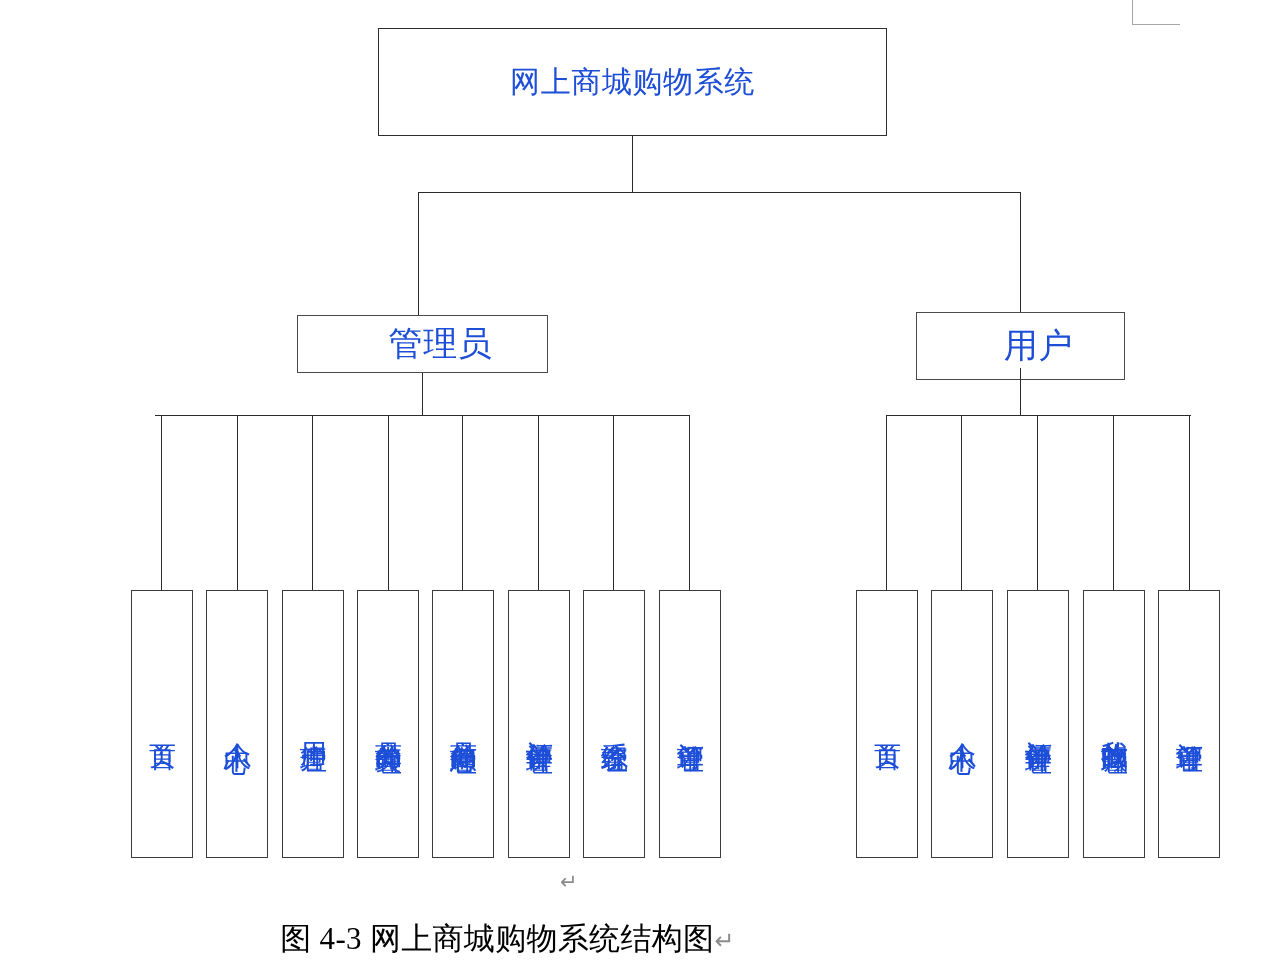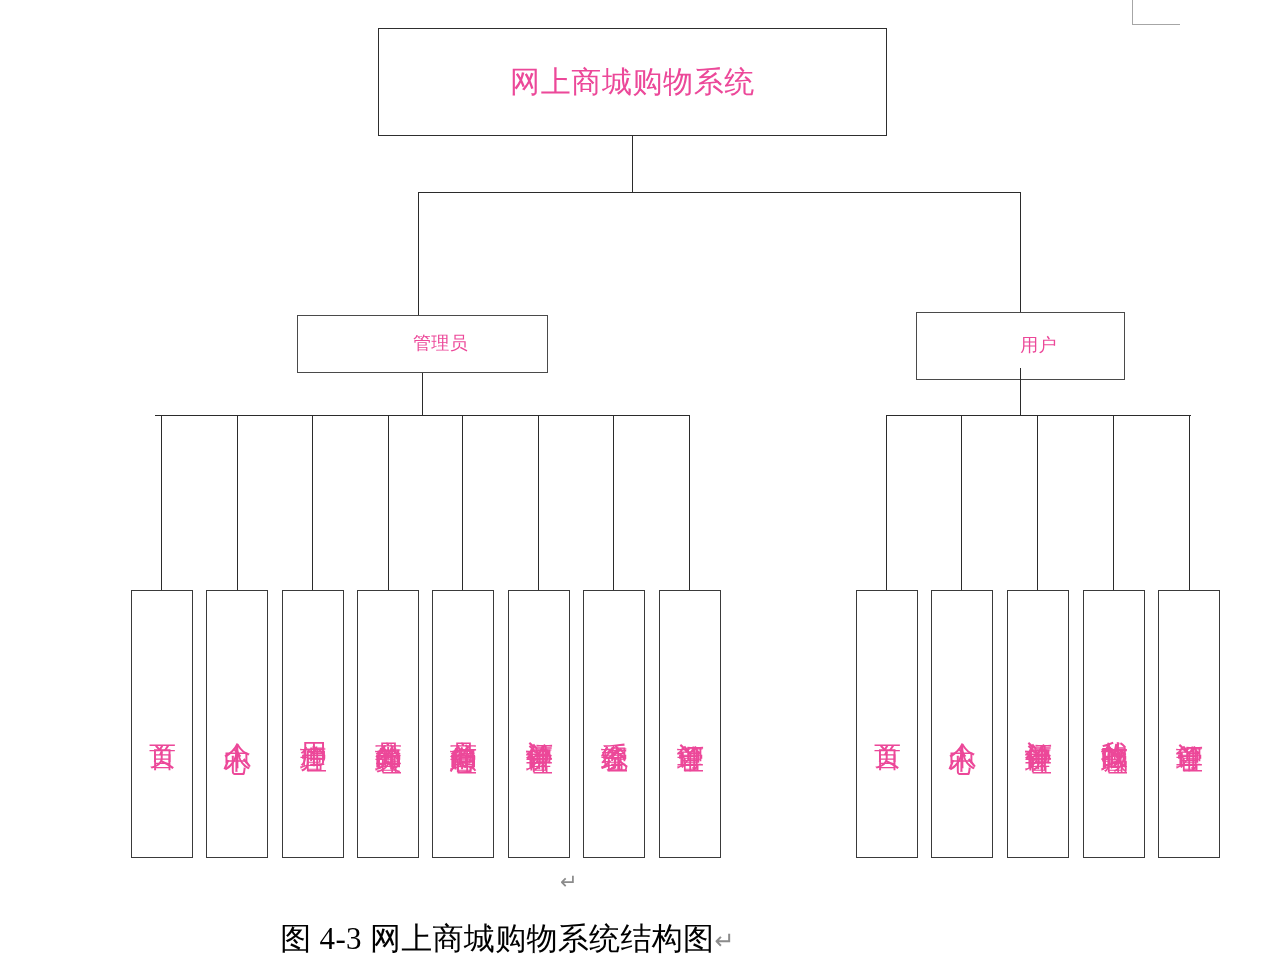--- a/index.html
+++ b/index.html
@@ -52,28 +52,28 @@
     align-items: center;
     justify-content: center;
     text-align: center;
   }
   .node.root {
     border-color: #2e2e2e;
   }
 
   .node-label {
     font-family: "Liberation Serif", "DejaVu Serif", serif;
-    color: #ec4899;
+    color: #1d4ed8;
     line-height: 1.18;
     letter-spacing: 0.02em;
     white-space: nowrap;
   }
 
   .node.root .node-label { font-size: 30px; }
-  .node.branch .node-label { font-size: 18px; margin-left: 36px; }
+  .node.branch .node-label { font-size: 34px; margin-left: 36px; }
 
   
   .node.leaf {
     border-color: #3a3a3a;
   }
   .node.leaf .node-label {
     font-size: 27px;
     writing-mode: vertical-rl;
     text-orientation: upright;
     line-height: 1.0;

